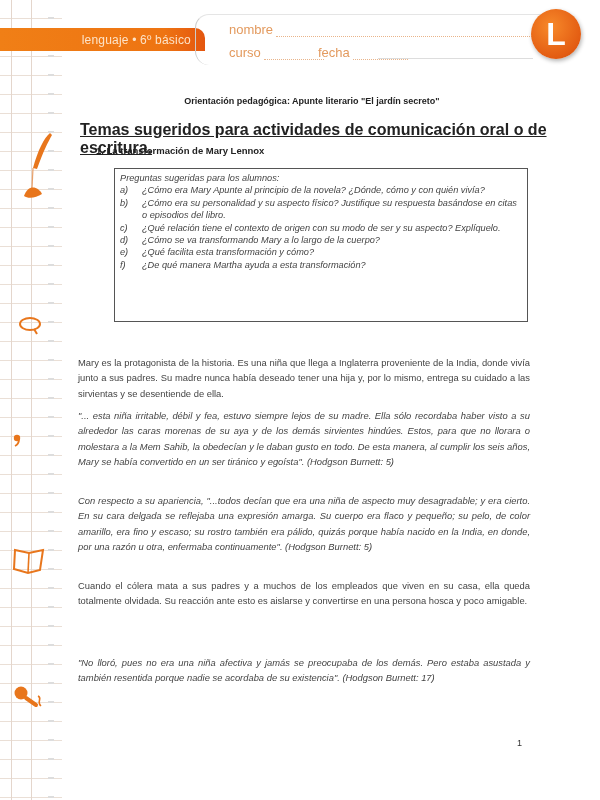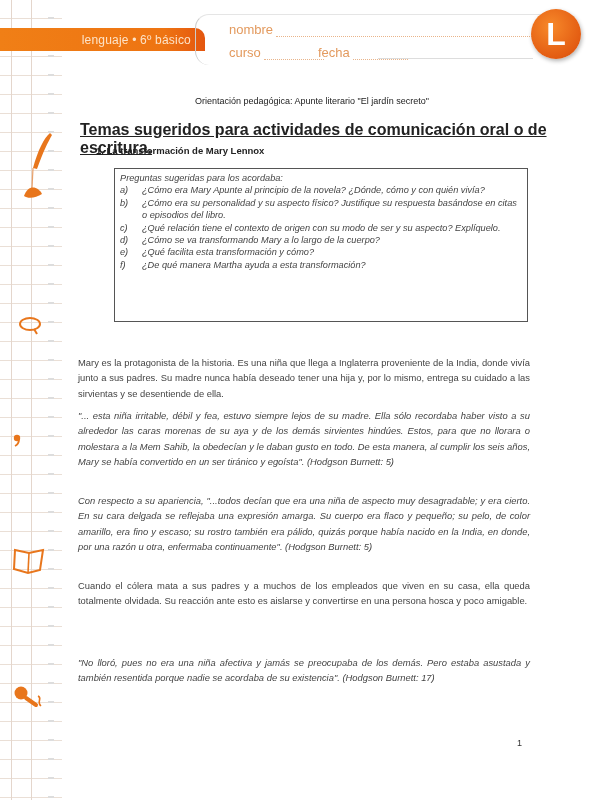--- a/index.html
+++ b/index.html
@@ -40,21 +40,21 @@
     .badge {
       position: absolute; left: 531px; top: 9px; width: 50px; height: 50px; border-radius: 50%;
       background: radial-gradient(circle at 40% 35%, #f7892a, #e35c12 70%, #c94a0c);
       box-shadow: 1px 2px 4px rgba(0,0,0,0.3);
       display: flex; align-items: center; justify-content: center;
       color: #fff; font-weight: bold; font-size: 32px;
     }
     
     .doc-title {
       position: absolute; left: 0; width: 600px; top: 96px; text-align: center;
-      font-size: 9px; font-weight: normal; color: #222; padding-left: 24px; box-sizing: border-box;
+      font-size: 9px; font-weight: bold; color: #222; padding-left: 24px; box-sizing: border-box;
     }
     .section-heading { position: absolute; left: 80px; top: 121px; font-size: 16px; font-weight: bold; color: #222; text-decoration: underline; }
     .subheading { position: absolute; left: 96px; top: 145px; font-size: 9.5px; font-weight: bold; color: #222; }
     .questions-box {
       position: absolute; left: 114px; top: 168px; width: 414px; height: 154px;
       border: 1px solid #555; box-sizing: border-box; padding: 3px 5px;
       font-size: 9.2px; font-style: italic; color: #444; line-height: 12.4px;
     }
     .q-item { display: flex; }
     .q-letter { width: 22px; flex: none; }
@@ -116,21 +116,21 @@
   <circle cx="9" cy="9" r="6.5" fill="#e8761c"></circle>
   <path d="M14 14 L 24 21" stroke="#e8761c" stroke-width="4" stroke-linecap="round"></path>
   <path d="M26 12 C 31 14, 24 18, 29 22" stroke="#e8761c" stroke-width="1.6" fill="none"></path>
 </svg>
 
 <div class="doc-title">Orientación pedagógica: Apunte literario "El jardín secreto"</div>
 <div class="section-heading">Temas sugeridos para actividades de comunicación oral o de escritura.</div>
 <div class="subheading">1.  La transformación de Mary Lennox</div>
 
 <div class="questions-box">
-  <div>Preguntas sugeridas para los acordaba:</div>
+  <div>Preguntas sugeridas para los alumnos:</div>
   <div class="q-item">
     <span class="q-letter">a)</span>
     <span>¿Cómo era Mary Apunte al principio de la novela? ¿Dónde, cómo y con quién vivía?</span>
   </div>
   <div class="q-item">
     <span class="q-letter">b)</span>
     <span>¿Cómo era su personalidad y su aspecto físico? Justifique su respuesta basándose en citas o episodios del libro.</span>
   </div>
   <div class="q-item">
     <span class="q-letter">c)</span>

